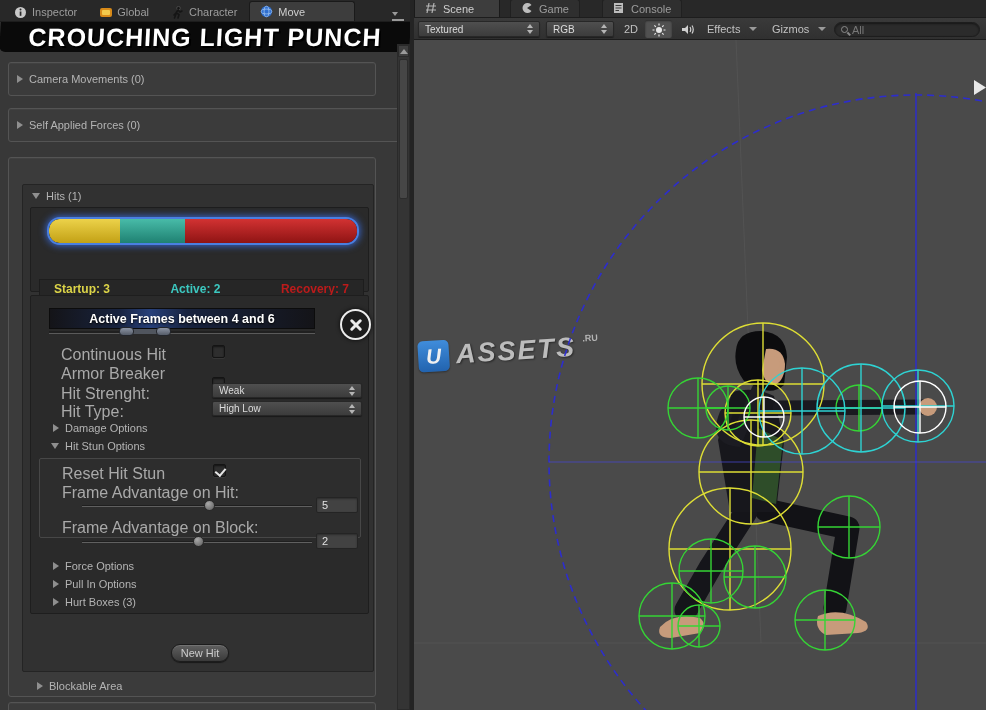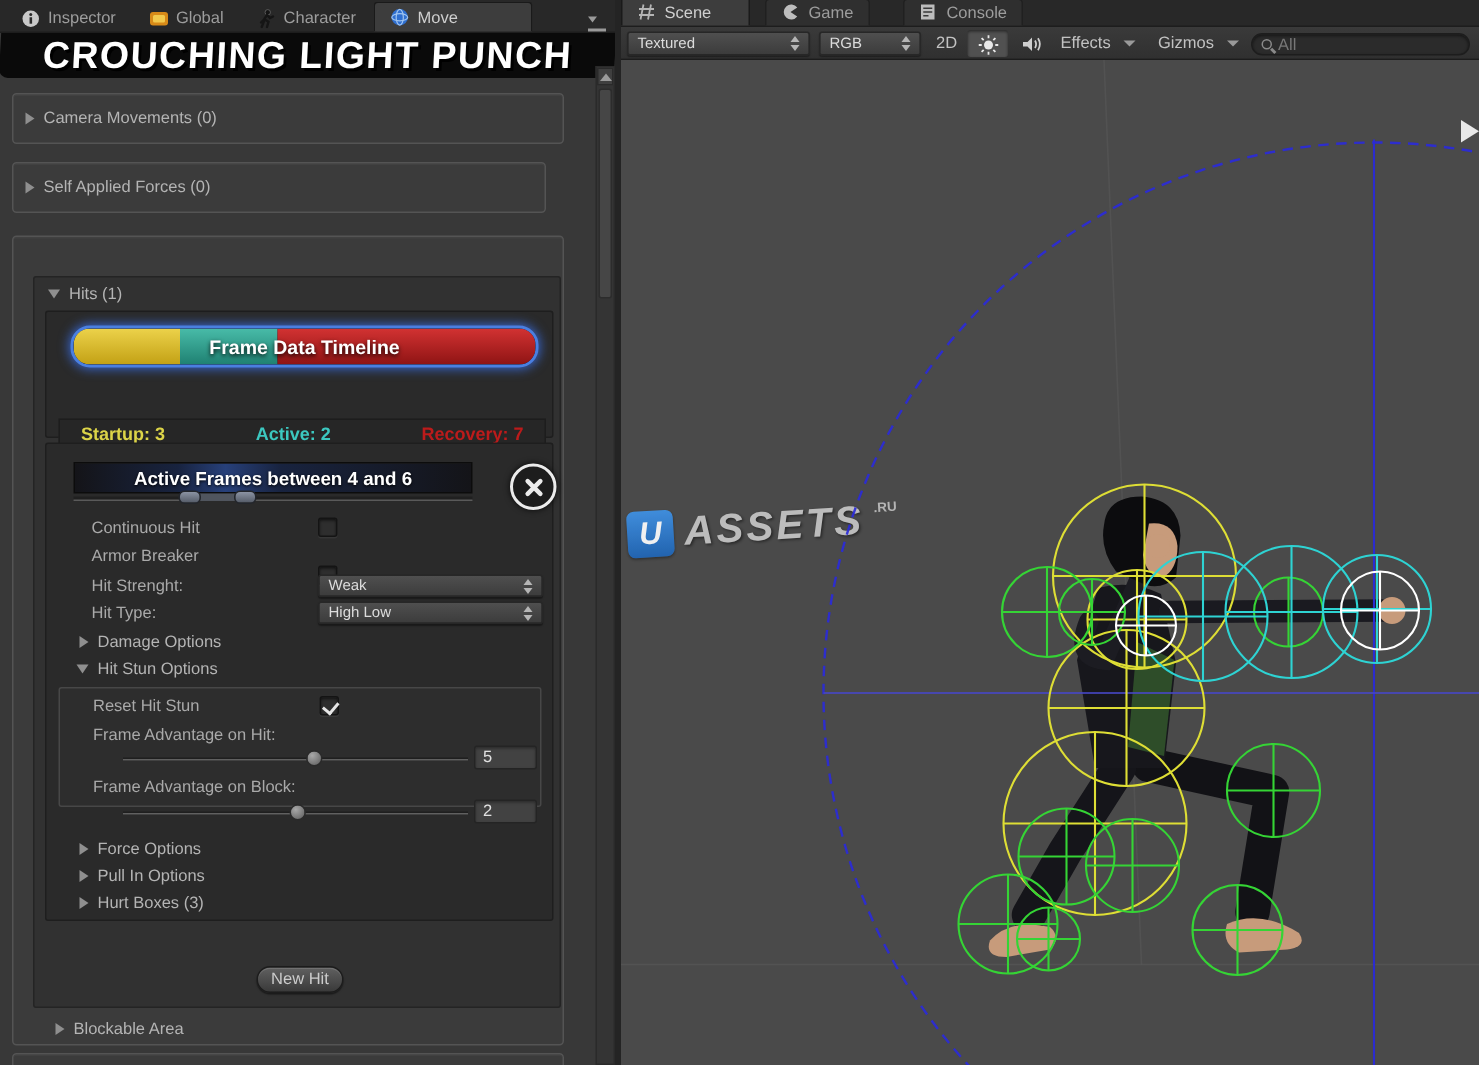--- a/index.html
+++ b/index.html
@@ -56,21 +56,21 @@
   .rs-conn  { height:5px; background:#50555e; border-radius:3px; }
   .rs-handle{ width:15px; height:9px; background:linear-gradient(#8b93a3,#555c68); border:1px solid #23262c; border-radius:4px; }
 
   .closebtn { width:31px; height:31px; border-radius:50%; background:#1d1d1d; border:2.5px solid #ececec;
               box-shadow:0 0 4px rgba(0,0,0,0.8); }
   .closebtn::before, .closebtn::after { content:""; position:absolute; left:50%; top:50%; width:15px; height:3px;
               background:#ececec; border-radius:2px; }
   .closebtn::before { transform:translate(-50%,-50%) rotate(45deg); }
   .closebtn::after  { transform:translate(-50%,-50%) rotate(-45deg); }
 
-  .fieldlabel { color:#a9a9a9; font-size:11px; }
+  .fieldlabel { color:#a9a9a9; font-size:16px; }
   .checkbox { width:13px; height:13px; background:#2e2e2e; border:1px solid #141414;
               box-shadow:inset 0 1px 2px rgba(0,0,0,0.6), 0 1px 0 rgba(255,255,255,0.06); border-radius:2px; position:relative; }
   .checkbox.checked::after { content:""; position:absolute; left:3px; top:1px; width:5px; height:8px;
               border-right:2px solid #e6e6e6; border-bottom:2px solid #e6e6e6; transform:rotate(40deg); }
   .popup { background:linear-gradient(#4f4f4f,#3c3c3c); border:1px solid #272727; border-radius:2px;
            color:#dcdcdc; font-size:10px; display:flex; align-items:center; padding:0 6px;
            box-shadow:0 1px 1px rgba(0,0,0,0.4); }
   .popup .stepper { margin-left:auto; display:flex; flex-direction:column; gap:2px; }
   .popup .stepper i { display:block; width:0; height:0; border-left:3px solid transparent; border-right:3px solid transparent; }
   .popup .stepper i.up { border-bottom:4px solid #b5b5b5; }
@@ -165,21 +165,21 @@
 
   <div class="abs paneltitle" style="left:0;top:22px;width:410px;height:30px;">CROUCHING LIGHT PUNCH</div>
 
   <div class="abs box" style="left:8px;top:62px;width:368px;height:34px;">
     <div class="foldrow" style="padding:10px 0 0 8px;">
       <span class="tri-r"></span>
       <span>Camera Movements (0)</span>
     </div>
   </div>
 
-  <div class="abs box" style="left:8px;top:108px;width:356px;height:34px;">
+  <div class="abs box" style="left:8px;top:108px;width:392px;height:34px;">
     <div class="foldrow" style="padding:10px 0 0 8px;">
       <span class="tri-r"></span>
       <span>Self Applied Forces (0)</span>
     </div>
   </div>
 
   <div class="abs box" style="left:8px;top:157px;width:368px;height:540px;">
 
     <div class="abs darkgroup" style="left:13px;top:26px;width:352px;height:488px;">
       <div class="foldrow" style="padding:5px 0 0 9px;">
@@ -187,21 +187,20 @@
         <span>Hits (1)</span>
       </div>
 
       <div class="abs darkbox" style="left:7px;top:22px;width:339px;height:85px;">
         <div class="abs tl-bar-outer" style="left:16px;top:9px;width:312px;height:28px;">
           <div class="tl-segs">
             <div class="tl-seg-startup" style="width:23%;"></div>
             <div class="tl-seg-active" style="width:21%;"></div>
             <div class="tl-seg-recovery" style="width:56%;"></div>
           </div>
-          <div class="tl-text">Frame Data Timeline</div>
         </div>
         <div class="abs tl-labels" style="left:8px;top:44px;width:325px;height:20px;">
           <span class="c-startup">
             <span>Startup:</span> <span>3</span>
           </span>
           <span class="c-active">
             <span>Active:</span> <span>2</span>
           </span>
           <span class="c-recovery">
             <span>Recovery:</span> <span>7</span>

